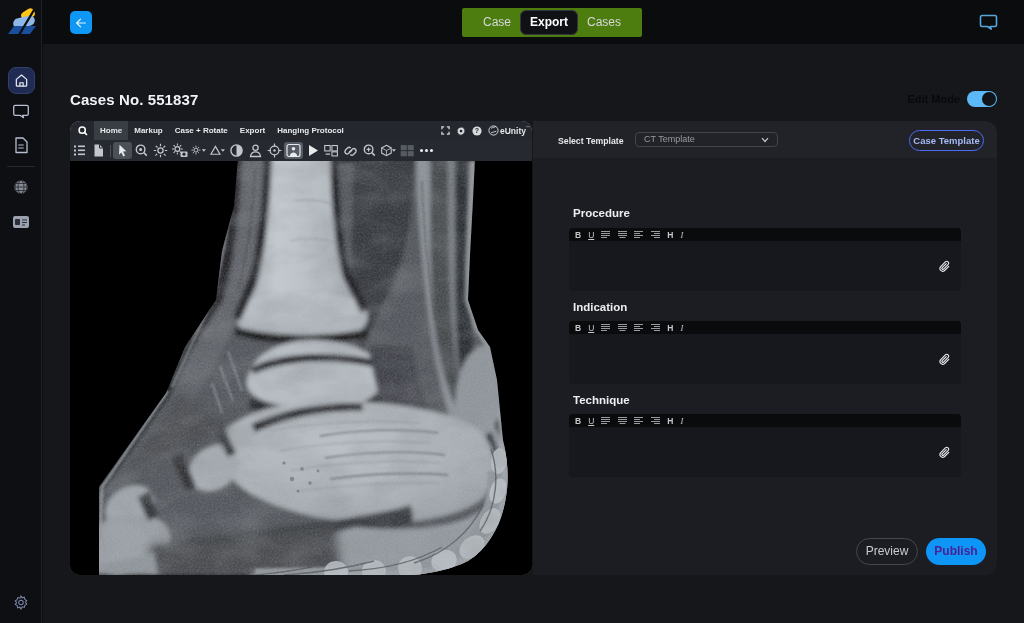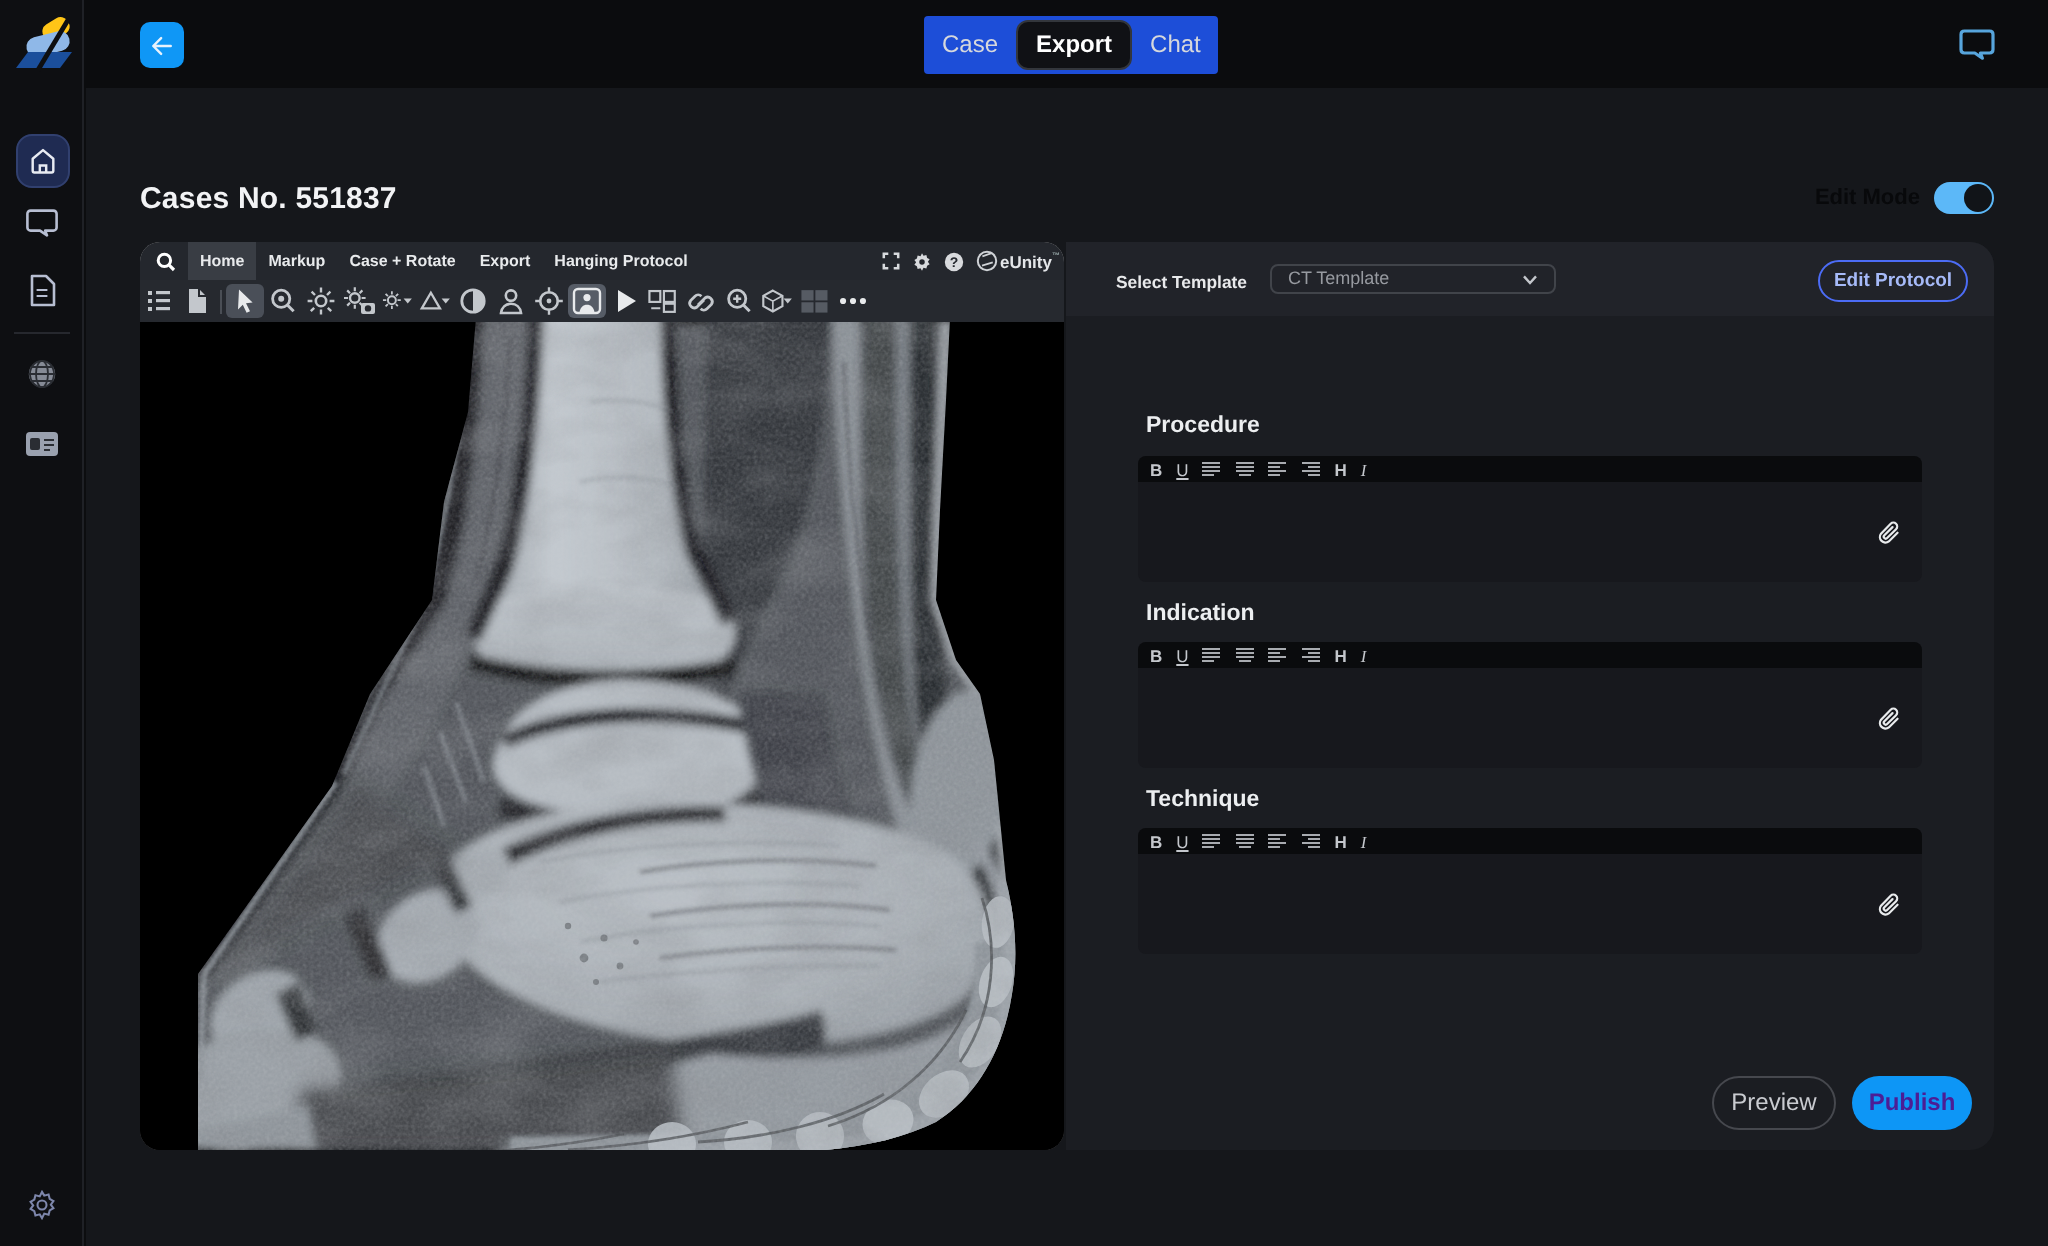--- a/index.html
+++ b/index.html
@@ -5,21 +5,21 @@
   * { margin:0; padding:0; box-sizing:border-box; }
   html,body { width:1024px; height:623px; background:#0c0d0f; font-family:"Liberation Sans", sans-serif; overflow:hidden; }
   
   #sidebar { position:absolute; left:0; top:0; width:42px; height:623px; background:#0e0f12; border-right:1px solid #1f2126; z-index:5; }
   .sb-icon { position:absolute; left:50%; transform:translateX(-50%); color:#b7bed2; }
   #home-btn { position:absolute; left:8px; top:67px; width:27px; height:27px; background:#1f2b52; border:1px solid #31406f; border-radius:8px; display:flex; align-items:center; justify-content:center; }
   .sb-div { position:absolute; left:7px; top:166px; width:28px; height:1px; background:#26282e; }
   
   #topbar { position:absolute; left:42px; top:0; width:982px; height:44px; background:#0b0c0e; }
   #backbtn { position:absolute; left:28px; top:11px; width:22px; height:23px; background:#0f97f6; border-radius:5px; display:flex; align-items:center; justify-content:center; }
-  #tabs { position:absolute; left:420px; top:8px; height:29px; background:#1d4ed8; border-radius:2px; display:flex; align-items:center; padding:0; }
+  #tabs { position:absolute; left:420px; top:8px; height:29px; background:#4d7c0f; border-radius:2px; display:flex; align-items:center; padding:12px; }
   .tab { padding:0 9px; height:25px; line-height:25px; font-size:12px; color:#d6d8dc; border-radius:6px; }
   .tab.active { background:#101115; border:1px solid #33363c; color:#fff; font-weight:bold; line-height:23px; }
   
   #main { position:absolute; left:43px; top:44px; width:981px; height:579px; background:#15171b; }
   #heading { position:absolute; left:27px; top:47px; font-size:15px; font-weight:bold; color:#f2f3f5; letter-spacing:.1px; }
   #editmode { position:absolute; right:64px; top:49px; font-size:11px; font-weight:bold; color:#08090b; }
   #toggle { position:absolute; right:27px; top:47px; width:30px; height:16px; background:#5cb8f8; border-radius:9px; }
   #toggle .knob { position:absolute; right:1px; top:1px; width:14px; height:14px; background:#111418; border-radius:50%; }
   
   #viewer { position:absolute; left:27px; top:77px; width:462px; height:454px; border-radius:10px; background:#a3a3a3; }
@@ -57,21 +57,21 @@
 <body>
 <div id="topbar">
   <div id="backbtn">
       <svg width="14" height="14" viewBox="0 0 16 16">
         <path d="M13 8H3.5M7.5 3.5L3 8l4.5 4.5" stroke="#e8f2fc" stroke-width="1.4" fill="none" stroke-linecap="round" stroke-linejoin="round"></path>
       </svg>
     </div>
   <div id="tabs">
       <div class="tab">Case</div>
       <div class="tab active">Export</div>
-      <div class="tab">Chat</div>
+      <div class="tab">Cases</div>
     </div>
   <svg style="position:absolute;right:26px;top:14px" width="19" height="17" viewBox="0 0 19 17">
       <path d="M3.2 1.5h12.6c1 0 1.7.7 1.7 1.7v7.6c0 1-.7 1.7-1.7 1.7h-4.6l1 2.6-3.8-2.6H3.2c-1 0-1.7-.7-1.7-1.7V3.2c0-1 .7-1.7 1.7-1.7z" fill="none" stroke="#57a5dc" stroke-width="1.6" stroke-linejoin="round"></path>
     </svg>
 </div>
 <div id="sidebar">
   <svg style="position:absolute;left:6px;top:8px" width="32" height="28" viewBox="0 0 32 28">
     <rect x="15" y="2" width="14" height="9" rx="4" fill="#ffc517" transform="rotate(-32 22 6.5)"></rect>
     <path d="M12 9 h12 a5 5 0 0 1 5 5 v0 a5 5 0 0 1 -5 5 h-12 a5 5 0 0 1 -5 -5 v0 a5 5 0 0 1 5 -5 z" fill="#8fb8e8" transform="rotate(-14 18 14)"></path>
     <path d="M2 26 L8 18 L30 18 L24 26 Z" fill="#1b4f9c"></path>
@@ -421,21 +421,21 @@
   </div>
 
   <div id="rpanel">
     <div id="rphead">
       <div id="seltpl-label">Select Template</div>
       <div id="dropdown">CT Template
         <svg style="position:absolute;right:8px;top:4px" width="8" height="6" viewBox="0 0 8 6">
             <path d="M1 1.2 4 4.5 7 1.2" stroke="#c4c7cc" stroke-width="1.2" fill="none"></path>
           </svg>
       </div>
-      <div id="edit-tpl">Edit Protocol</div>
+      <div id="edit-tpl">Case Template</div>
     </div>
     <div class="sec-label" style="top:86px">Procedure</div>
     <div class="editor" id="ed1" style="top:107px">
       <div class="ed-toolbar">
           <span class="ed-b">B</span>
           <span class="ed-u">U</span>
           <svg class="al" viewBox="0 0 9 8" width="9" height="8">
             <path d="M0 .5h9M0 2.5h9M0 4.5h9M0 6.5h6" stroke="#a8abb0" stroke-width="0.9"></path>
           </svg>
           <svg class="al" viewBox="0 0 9 8" width="9" height="8">

